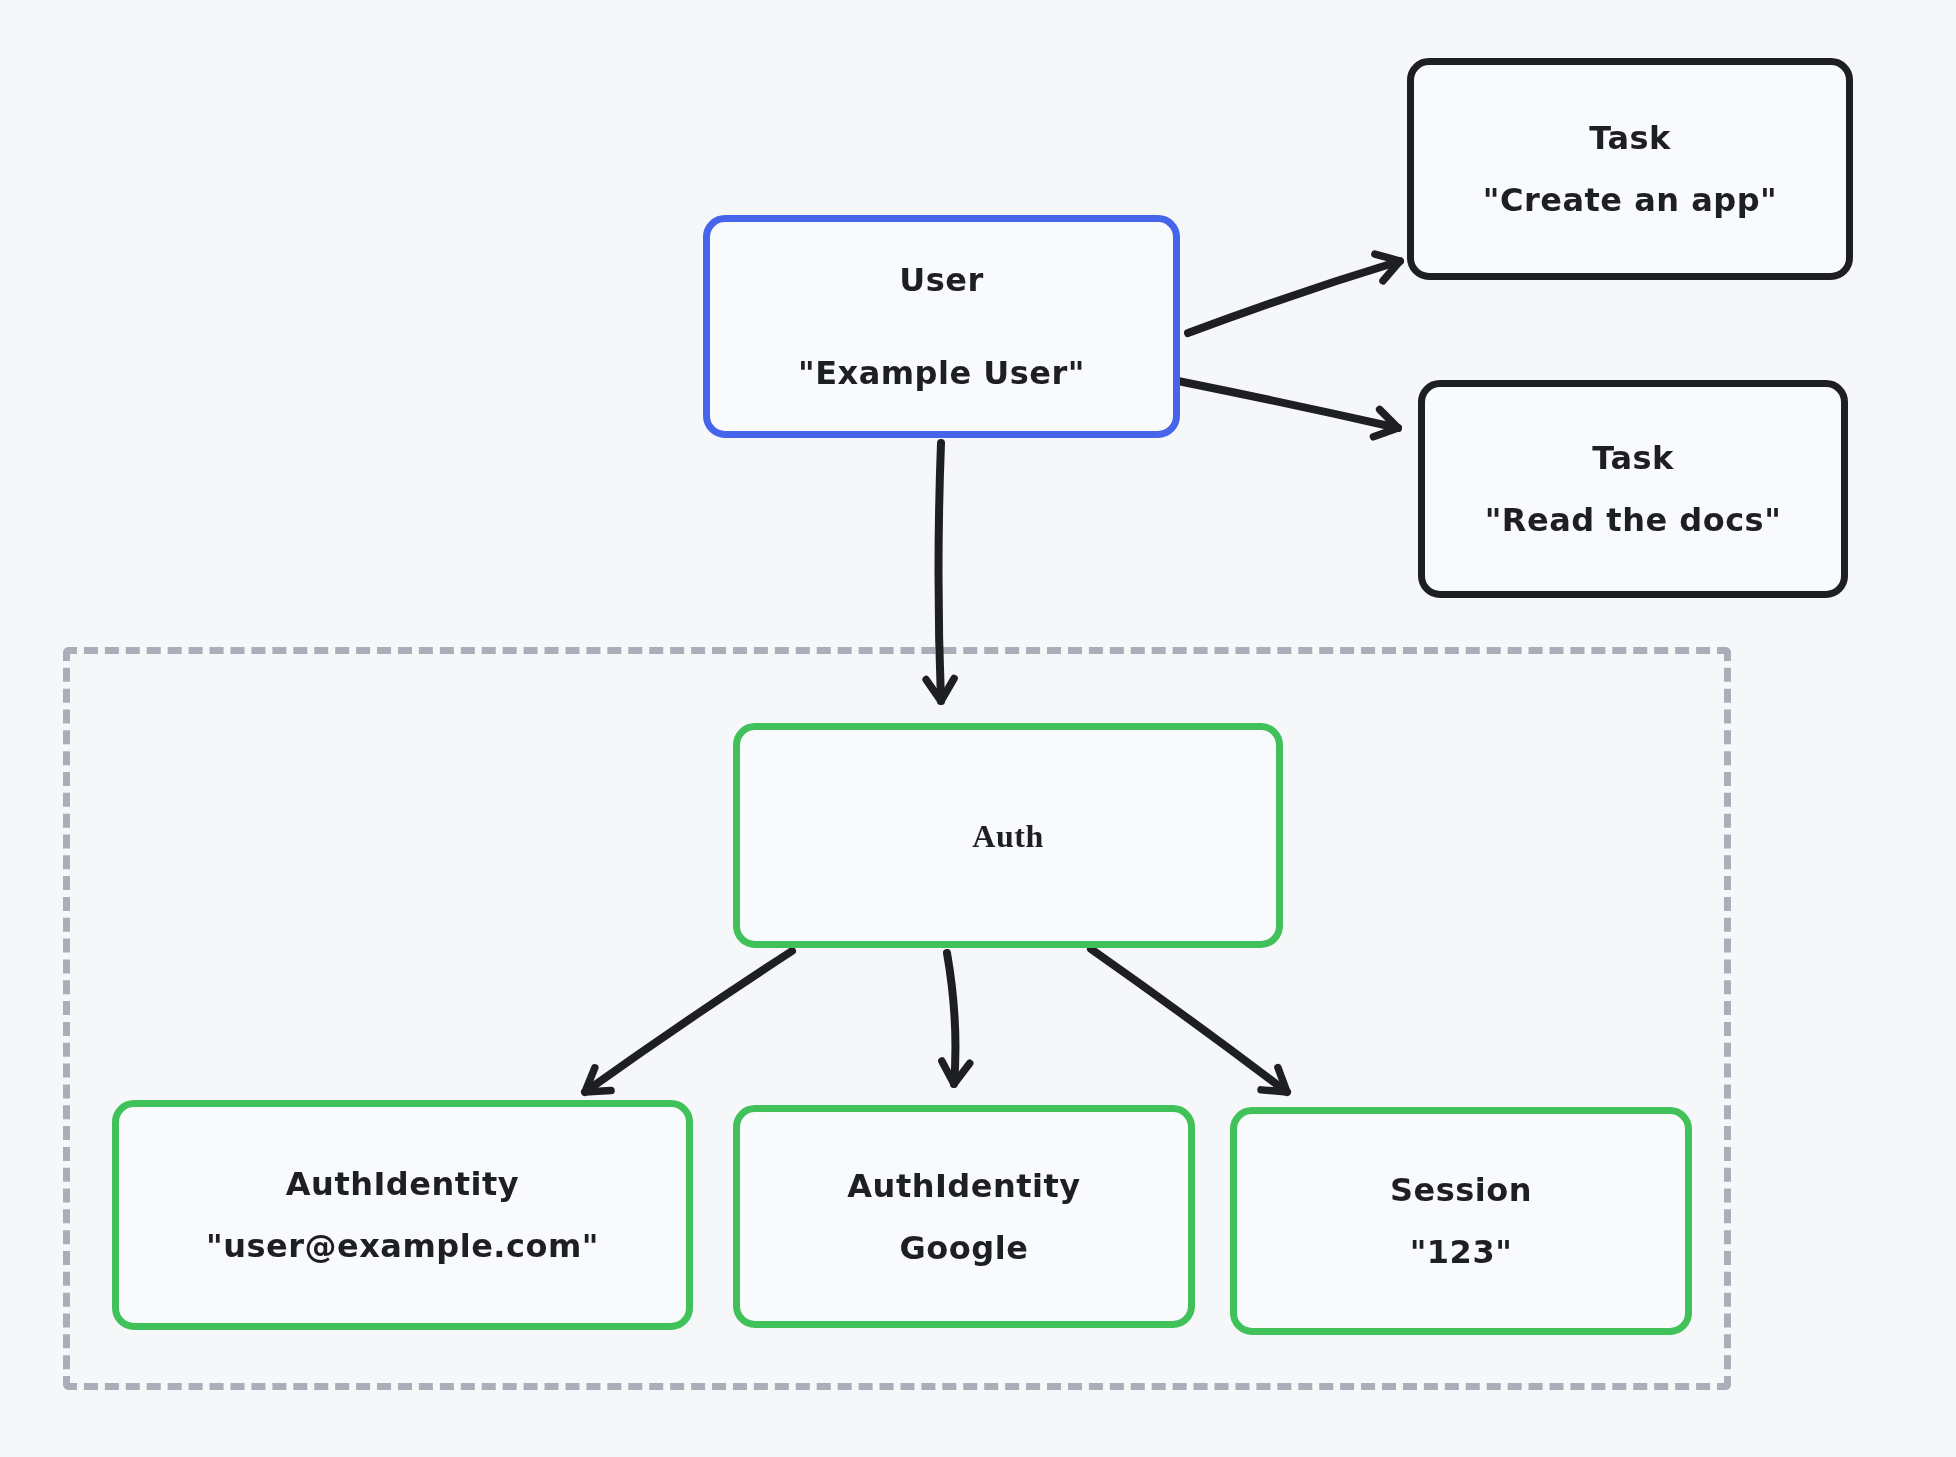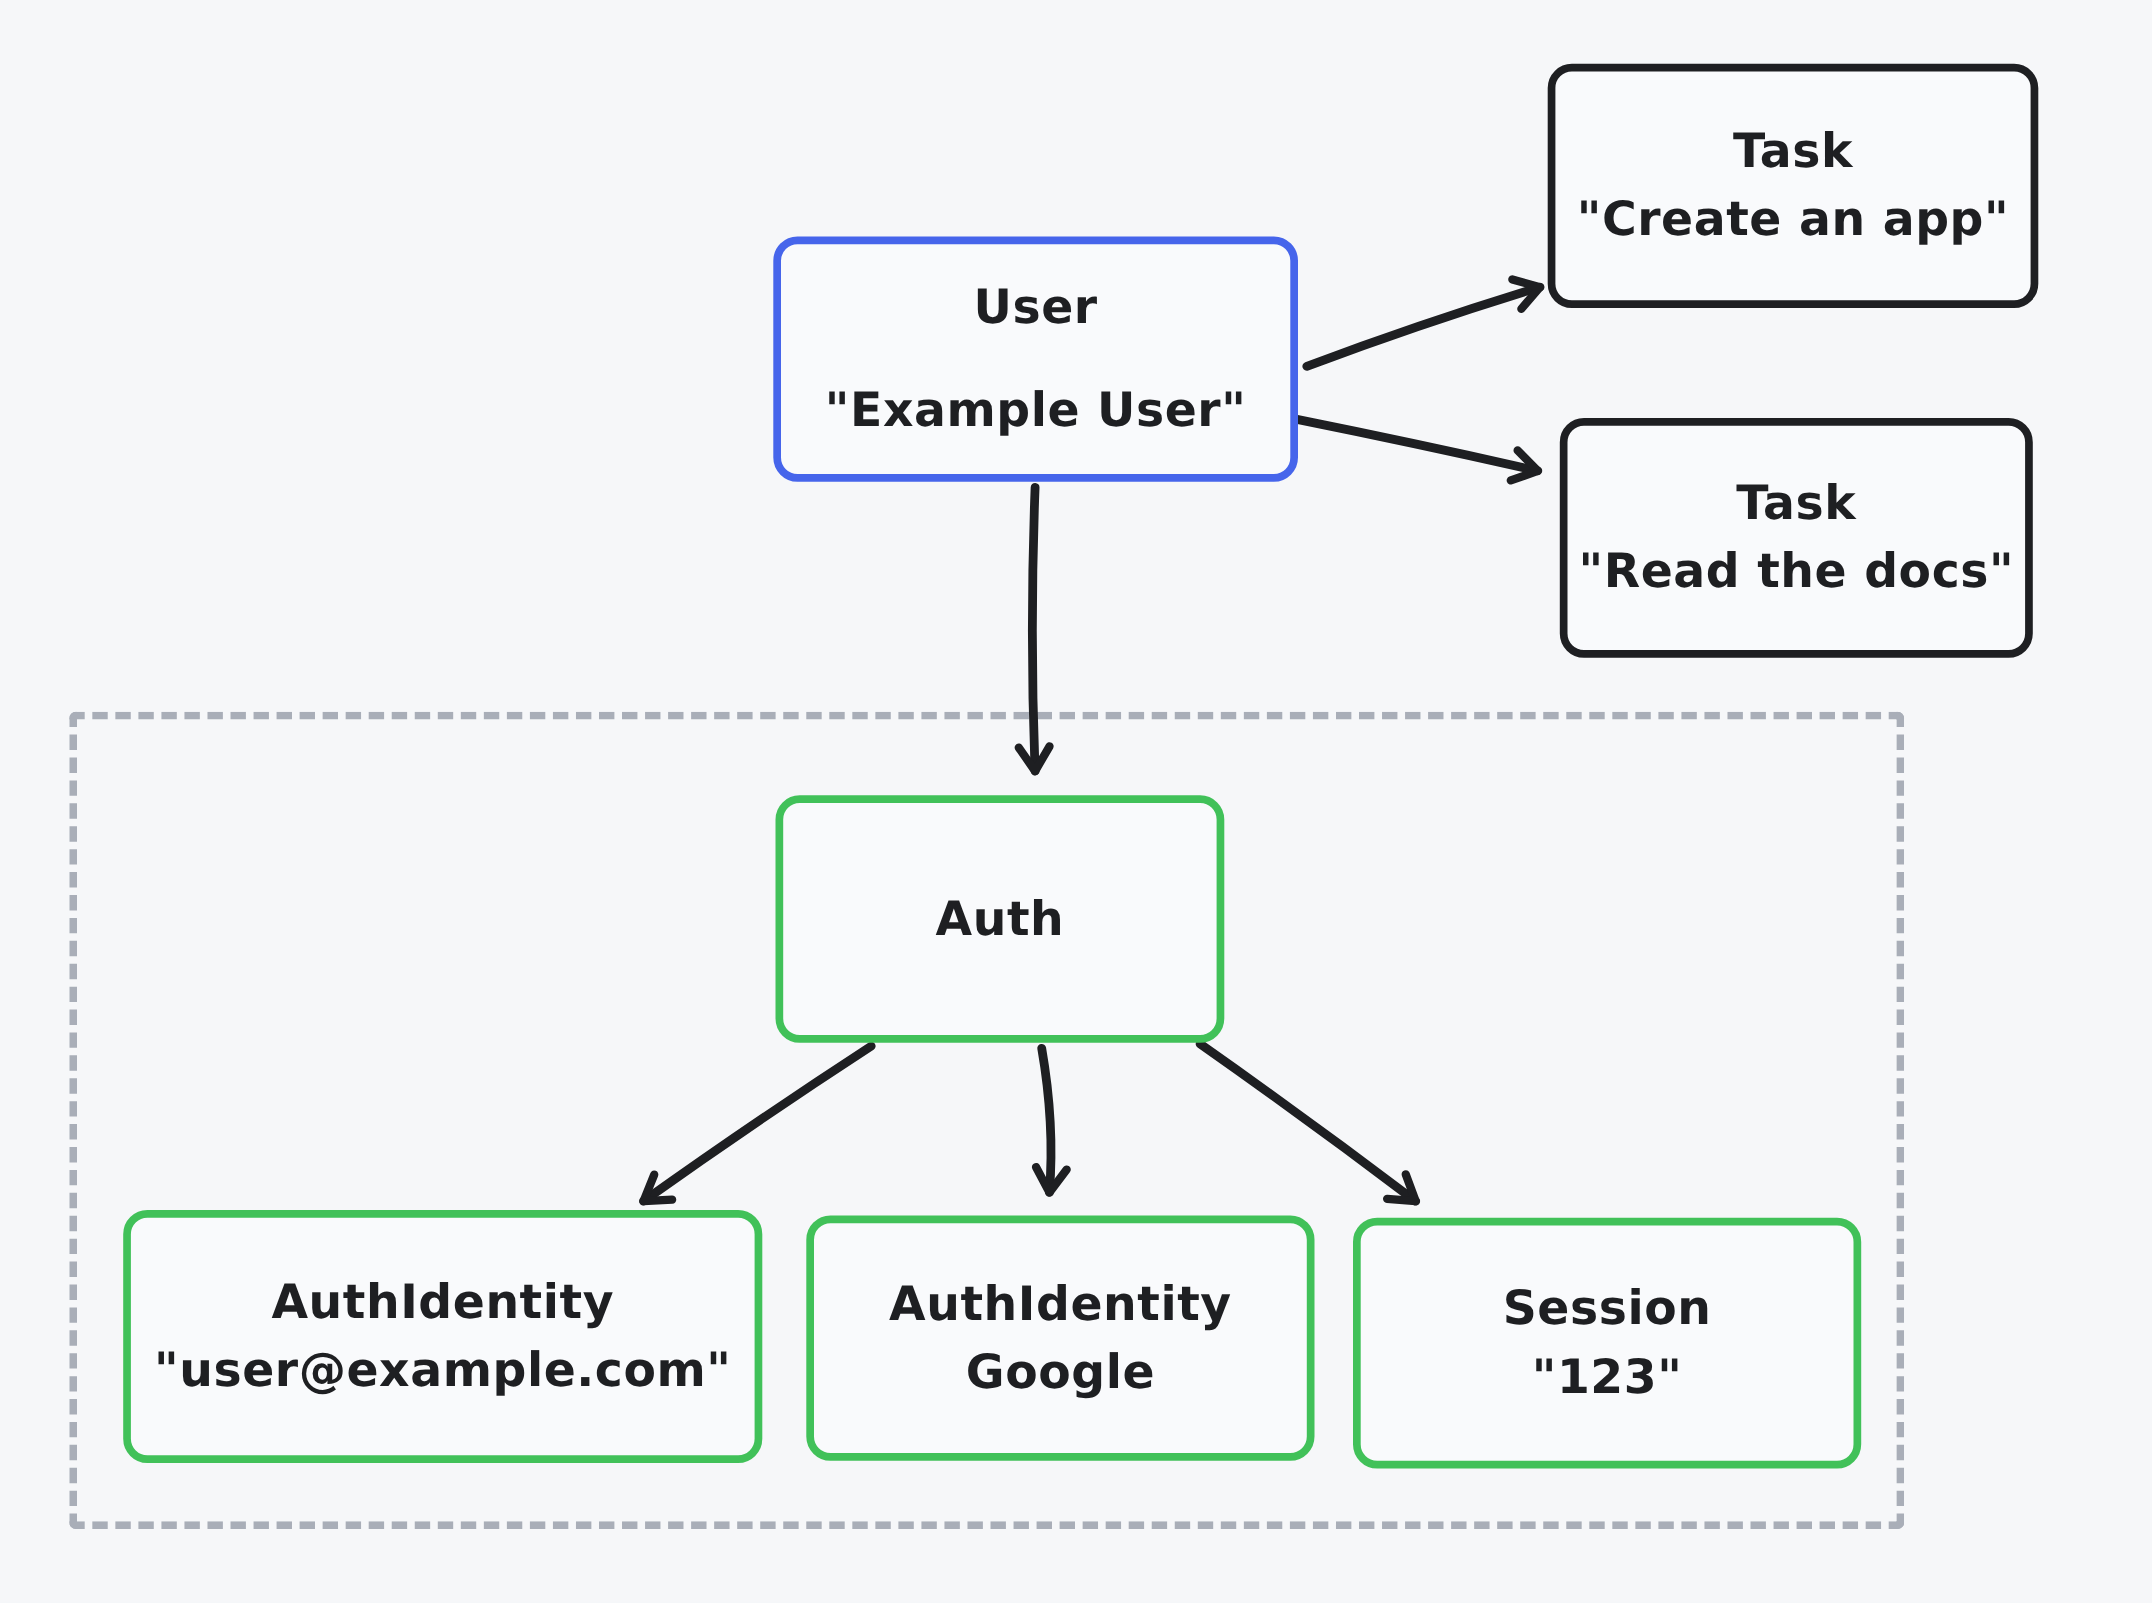--- a/index.html
+++ b/index.html
@@ -21,33 +21,33 @@
     box-sizing: border-box;
     border: 7px solid #1e1f22;
     border-radius: 22px;
     background: #f9fafc;
     display: flex;
     flex-direction: column;
     align-items: center;
     justify-content: center;
     text-align: center;
     font-weight: 700;
-    font-size: 43px;
+    font-size: 32px;
     color: #1e1f22;
     letter-spacing: 0.5px;
   }
   .node .line { line-height: 62px; white-space: nowrap; }
   .node.blue  { border-color: #4665eb; gap: 31px; }
   .node.green { border-color: #41c159; }
   .node.black { border-color: #1e1f22; }
 
   #node-user     { left: 703px;  top: 215px;  width: 477px; height: 223px; }
   #node-task1    { left: 1407px; top: 58px;   width: 446px; height: 222px; }
   #node-task2    { left: 1418px; top: 380px;  width: 430px; height: 218px; }
-  #node-auth     { left: 705px;  top: 723px;  width: 408px; height: 225px; }
+  #node-auth     { left: 733px;  top: 723px;  width: 550px; height: 225px; font-family: Liberation Serif, serif; }
   #node-aid1     { left: 112px;  top: 1100px; width: 581px; height: 230px; }
   #node-aid2     { left: 733px;  top: 1105px; width: 462px; height: 223px; }
   #node-session  { left: 1230px; top: 1107px; width: 462px; height: 228px; }
 
   #auth-scope {
     position: absolute;
     box-sizing: border-box;
     left: 63px; top: 647px;
     width: 1668px; height: 743px;
     border: 7px dashed #a9aeb8;

